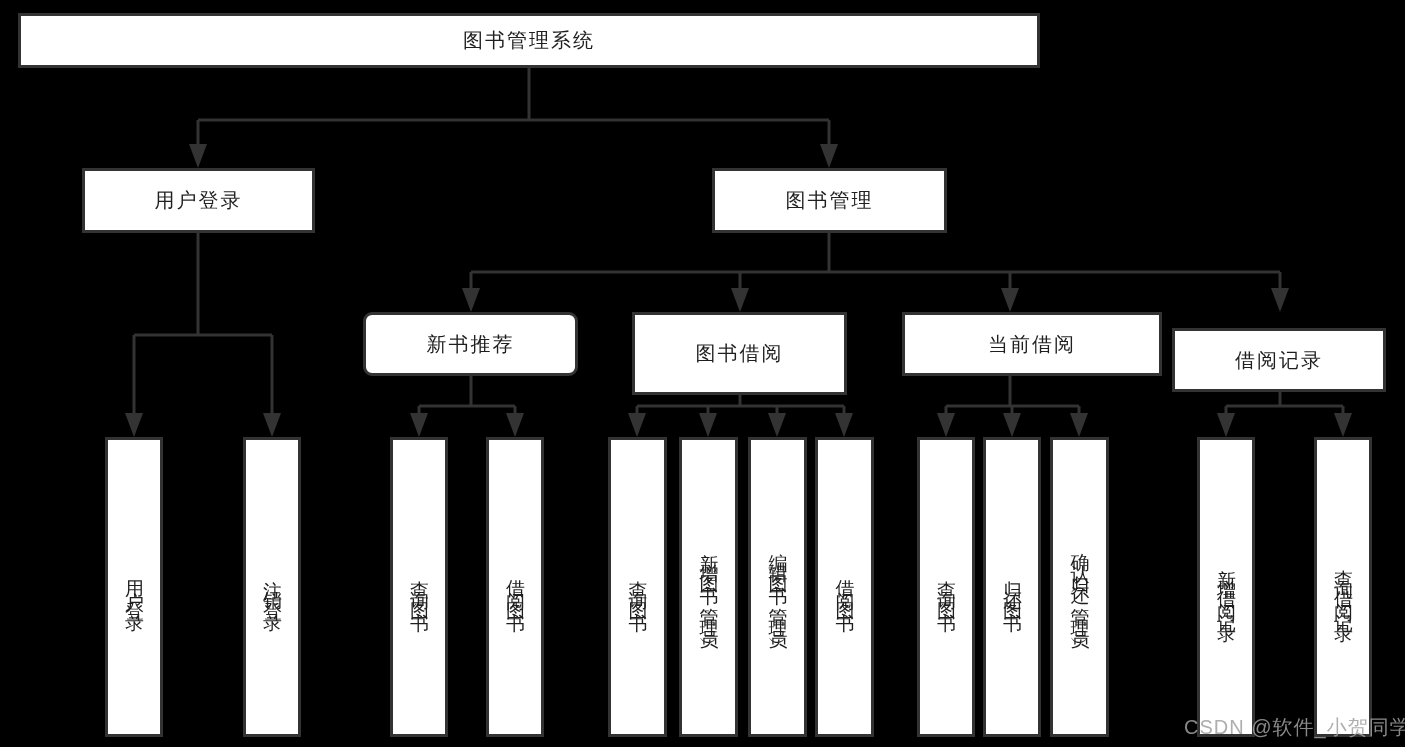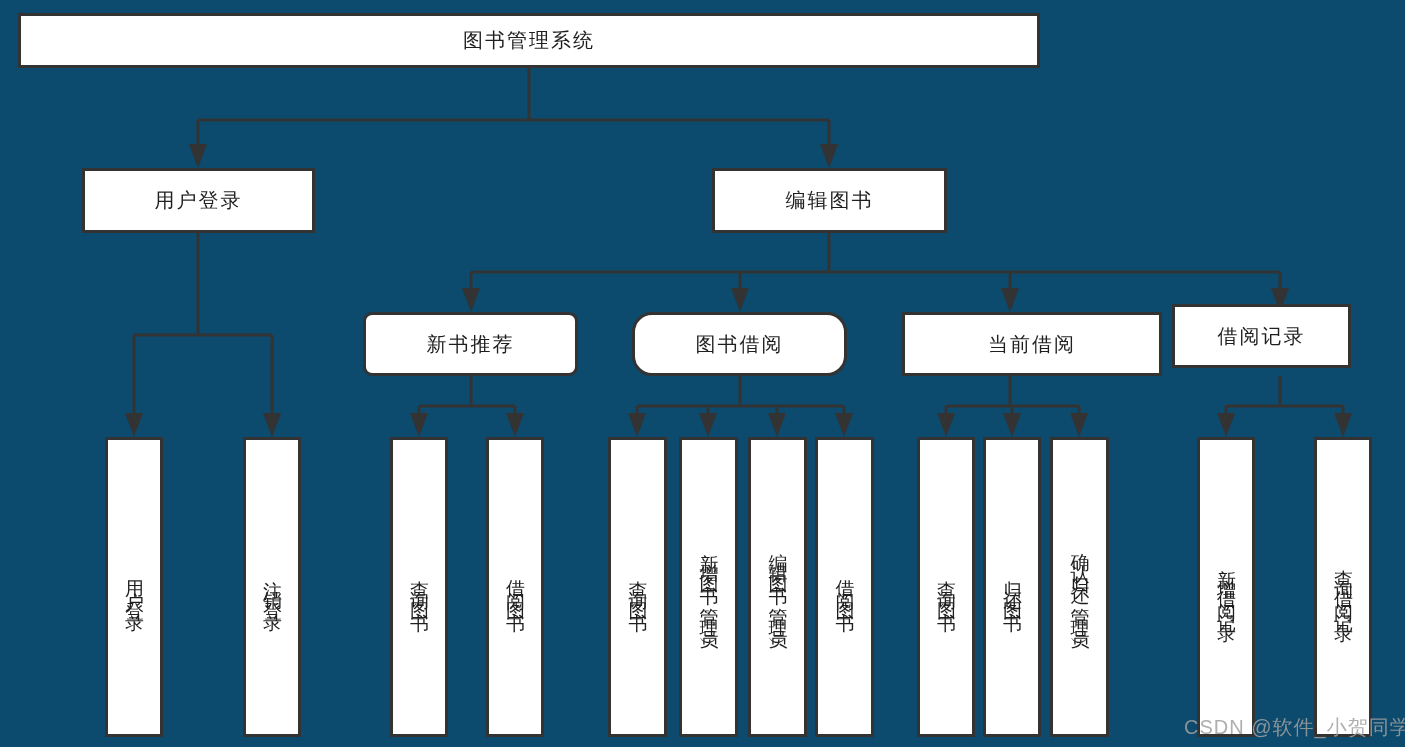--- a/index.html
+++ b/index.html
@@ -5,21 +5,21 @@
 <style>
   html, body {
     margin: 0;
     padding: 0;
     background: #ffffff;
   }
   .stage {
     position: relative;
     width: 1405px;
     height: 747px;
-    background: #0c4a6e;
+    background: #000000;
     overflow: hidden;
     font-family: "Liberation Sans", sans-serif;
   }
   .wires {
     position: absolute;
     left: 0;
     top: 0;
     z-index: 1;
   }
   .box {
@@ -56,23 +56,23 @@
     font-size: 20px;
     color: rgba(160,160,160,0.85);
     white-space: nowrap;
     letter-spacing: 1px;
   }
   
   .n-root   { left:18px;  top:13px;  width:1022px; height:55px; }
   .n-l2a    { left:82px;  top:168px; width:233px;  height:65px; }
   .n-l2b    { left:712px; top:168px; width:235px;  height:65px; }
   .n-l3a    { left:363px; top:312px; width:215px;  height:64px;border-radius:9px; }
-  .n-l3b    { left:632px; top:312px; width:215px;  height:64px;border-radius:20px; }
+  .n-l3b    { left:632px; top:312px; width:215px;  height:83px; }
   .n-l3c    { left:902px; top:312px; width:260px;  height:64px; }
-  .n-l3d    { left:1172px;top:304px; width:179px;  height:64px; }
+  .n-l3d    { left:1172px;top:328px; width:214px;  height:64px; }
   .leaf     { top:437px; height:300px; }
   .n-u1 { left:105px;  width:58px; }
   .n-u2 { left:243px;  width:58px; }
   .n-r1 { left:390px;  width:58px; }
   .n-r2 { left:486px;  width:58px; }
   .n-b1 { left:608px;  width:59px; }
   .n-b2 { left:679px;  width:59px; }
   .n-b3 { left:748px;  width:59px; }
   .n-b4 { left:815px;  width:59px; }
   .n-c1 { left:917px;  width:58px; }
@@ -111,21 +111,21 @@
   </svg>
 
   <div class="box n-root">
     <span class="hlabel">图书管理系统</span>
   </div>
 
   <div class="box n-l2a">
     <span class="hlabel">用户登录</span>
   </div>
   <div class="box n-l2b">
-    <span class="hlabel">编辑图书</span>
+    <span class="hlabel">图书管理</span>
   </div>
 
   <div class="box n-l3a">
     <span class="hlabel">新书推荐</span>
   </div>
   <div class="box n-l3b">
     <span class="hlabel">图书借阅</span>
   </div>
   <div class="box n-l3c">
     <span class="hlabel">当前借阅</span>

